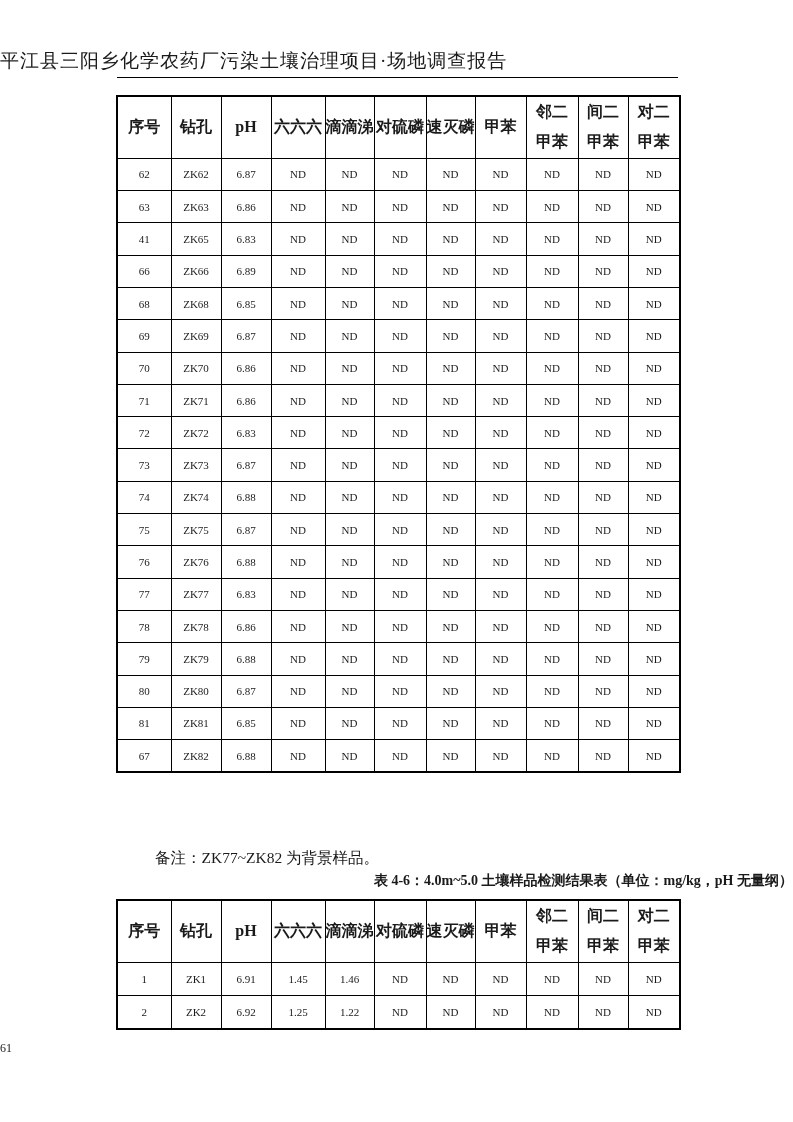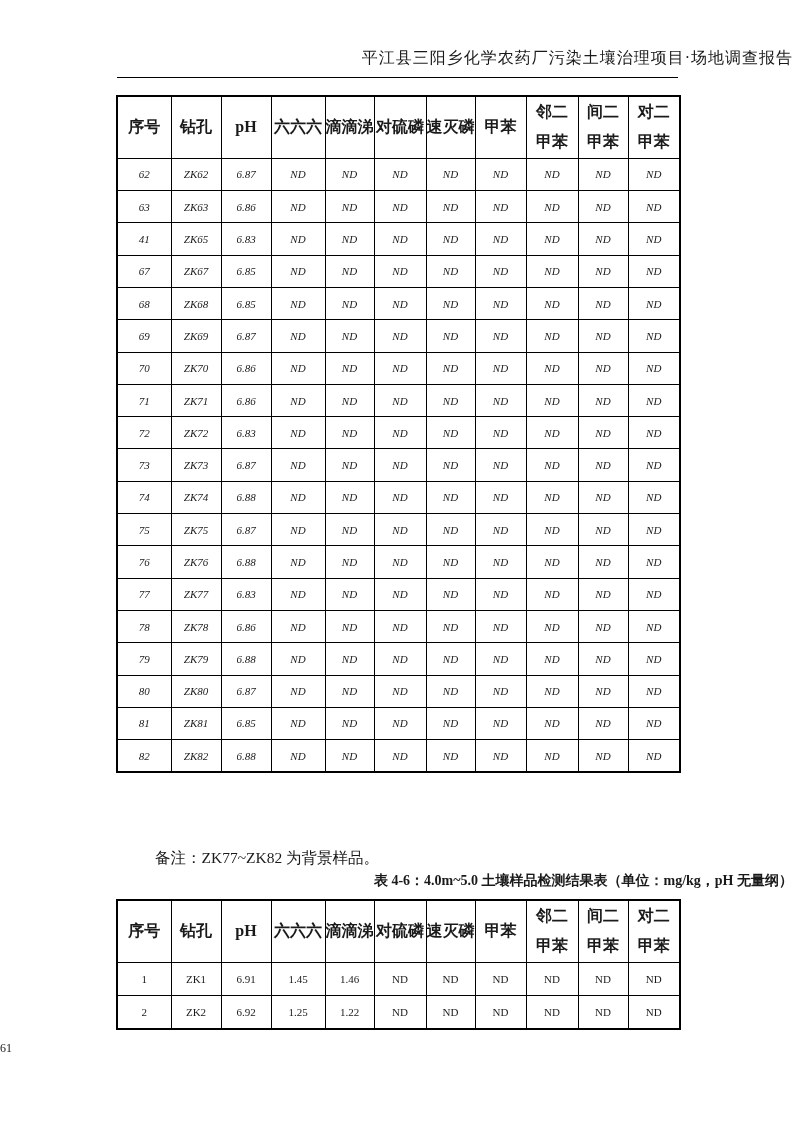--- a/index.html
+++ b/index.html
@@ -5,21 +5,21 @@
   * { margin: 0; padding: 0; box-sizing: border-box; }
   html, body { background: #ffffff; }
   body {
     width: 793px; height: 1122px;
     position: relative;
     font-family: "Liberation Serif", "DejaVu Serif", serif;
     color: #1a1a1a;
   }
   .doc-header {
     position: absolute; top: 48px; left: 0; width: 100%;
-    text-align: right; font-size: 16px; letter-spacing: 1px;
+    text-align: left; font-size: 19px; letter-spacing: 1px;
   }
   .header-rule {
     position: absolute; top: 77px; left: 117px; width: 561px;
     border: none; border-top: 1.5px solid #000;
   }
   table.data-table {
     position: absolute; left: 116px;
     border-collapse: collapse; table-layout: fixed;
     width: 565px;
     border: 2px solid #000;
@@ -30,21 +30,21 @@
   .data-table th, .data-table td {
     border: 1px solid #000;
     text-align: center; vertical-align: middle;
     overflow: hidden;
   }
   .data-table th {
     font-weight: bold; font-size: 16px;
     white-space: pre-line; line-height: 1.9;
   }
   #table1 thead tr { height: 49px; }
-  #table1 tbody tr { height: 32.3px; font-style: italic; }
+  #table1 tbody tr { height: 32.3px; }
   #table2 thead tr { height: 45px; }
   #table2 tbody tr { height: 33.5px; }
   .note {
     position: absolute; top: 836px; left: 155px;
     font-size: 15.5px;
     margin-top: 12px;
   }
   .table2-title {
     position: absolute; top: 872px; left: 0; width: 100%;
     text-align: right; font-size: 14px; font-weight: bold;
@@ -126,23 +126,23 @@
         <td>ND</td>
         <td>ND</td>
         <td>ND</td>
         <td>ND</td>
         <td>ND</td>
         <td>ND</td>
         <td>ND</td>
         <td>ND</td>
       </tr>
       <tr>
-        <td>67</td>
-        <td>ZK67</td>
-        <td>6.85</td>
+        <td>66</td>
+        <td>ZK66</td>
+        <td>6.89</td>
         <td>ND</td>
         <td>ND</td>
         <td>ND</td>
         <td>ND</td>
         <td>ND</td>
         <td>ND</td>
         <td>ND</td>
         <td>ND</td>
       </tr>
       <tr>
@@ -321,21 +321,21 @@
         <td>ND</td>
         <td>ND</td>
         <td>ND</td>
         <td>ND</td>
         <td>ND</td>
         <td>ND</td>
         <td>ND</td>
         <td>ND</td>
       </tr>
       <tr>
-        <td>82</td>
+        <td>67</td>
         <td>ZK82</td>
         <td>6.88</td>
         <td>ND</td>
         <td>ND</td>
         <td>ND</td>
         <td>ND</td>
         <td>ND</td>
         <td>ND</td>
         <td>ND</td>
         <td>ND</td>

